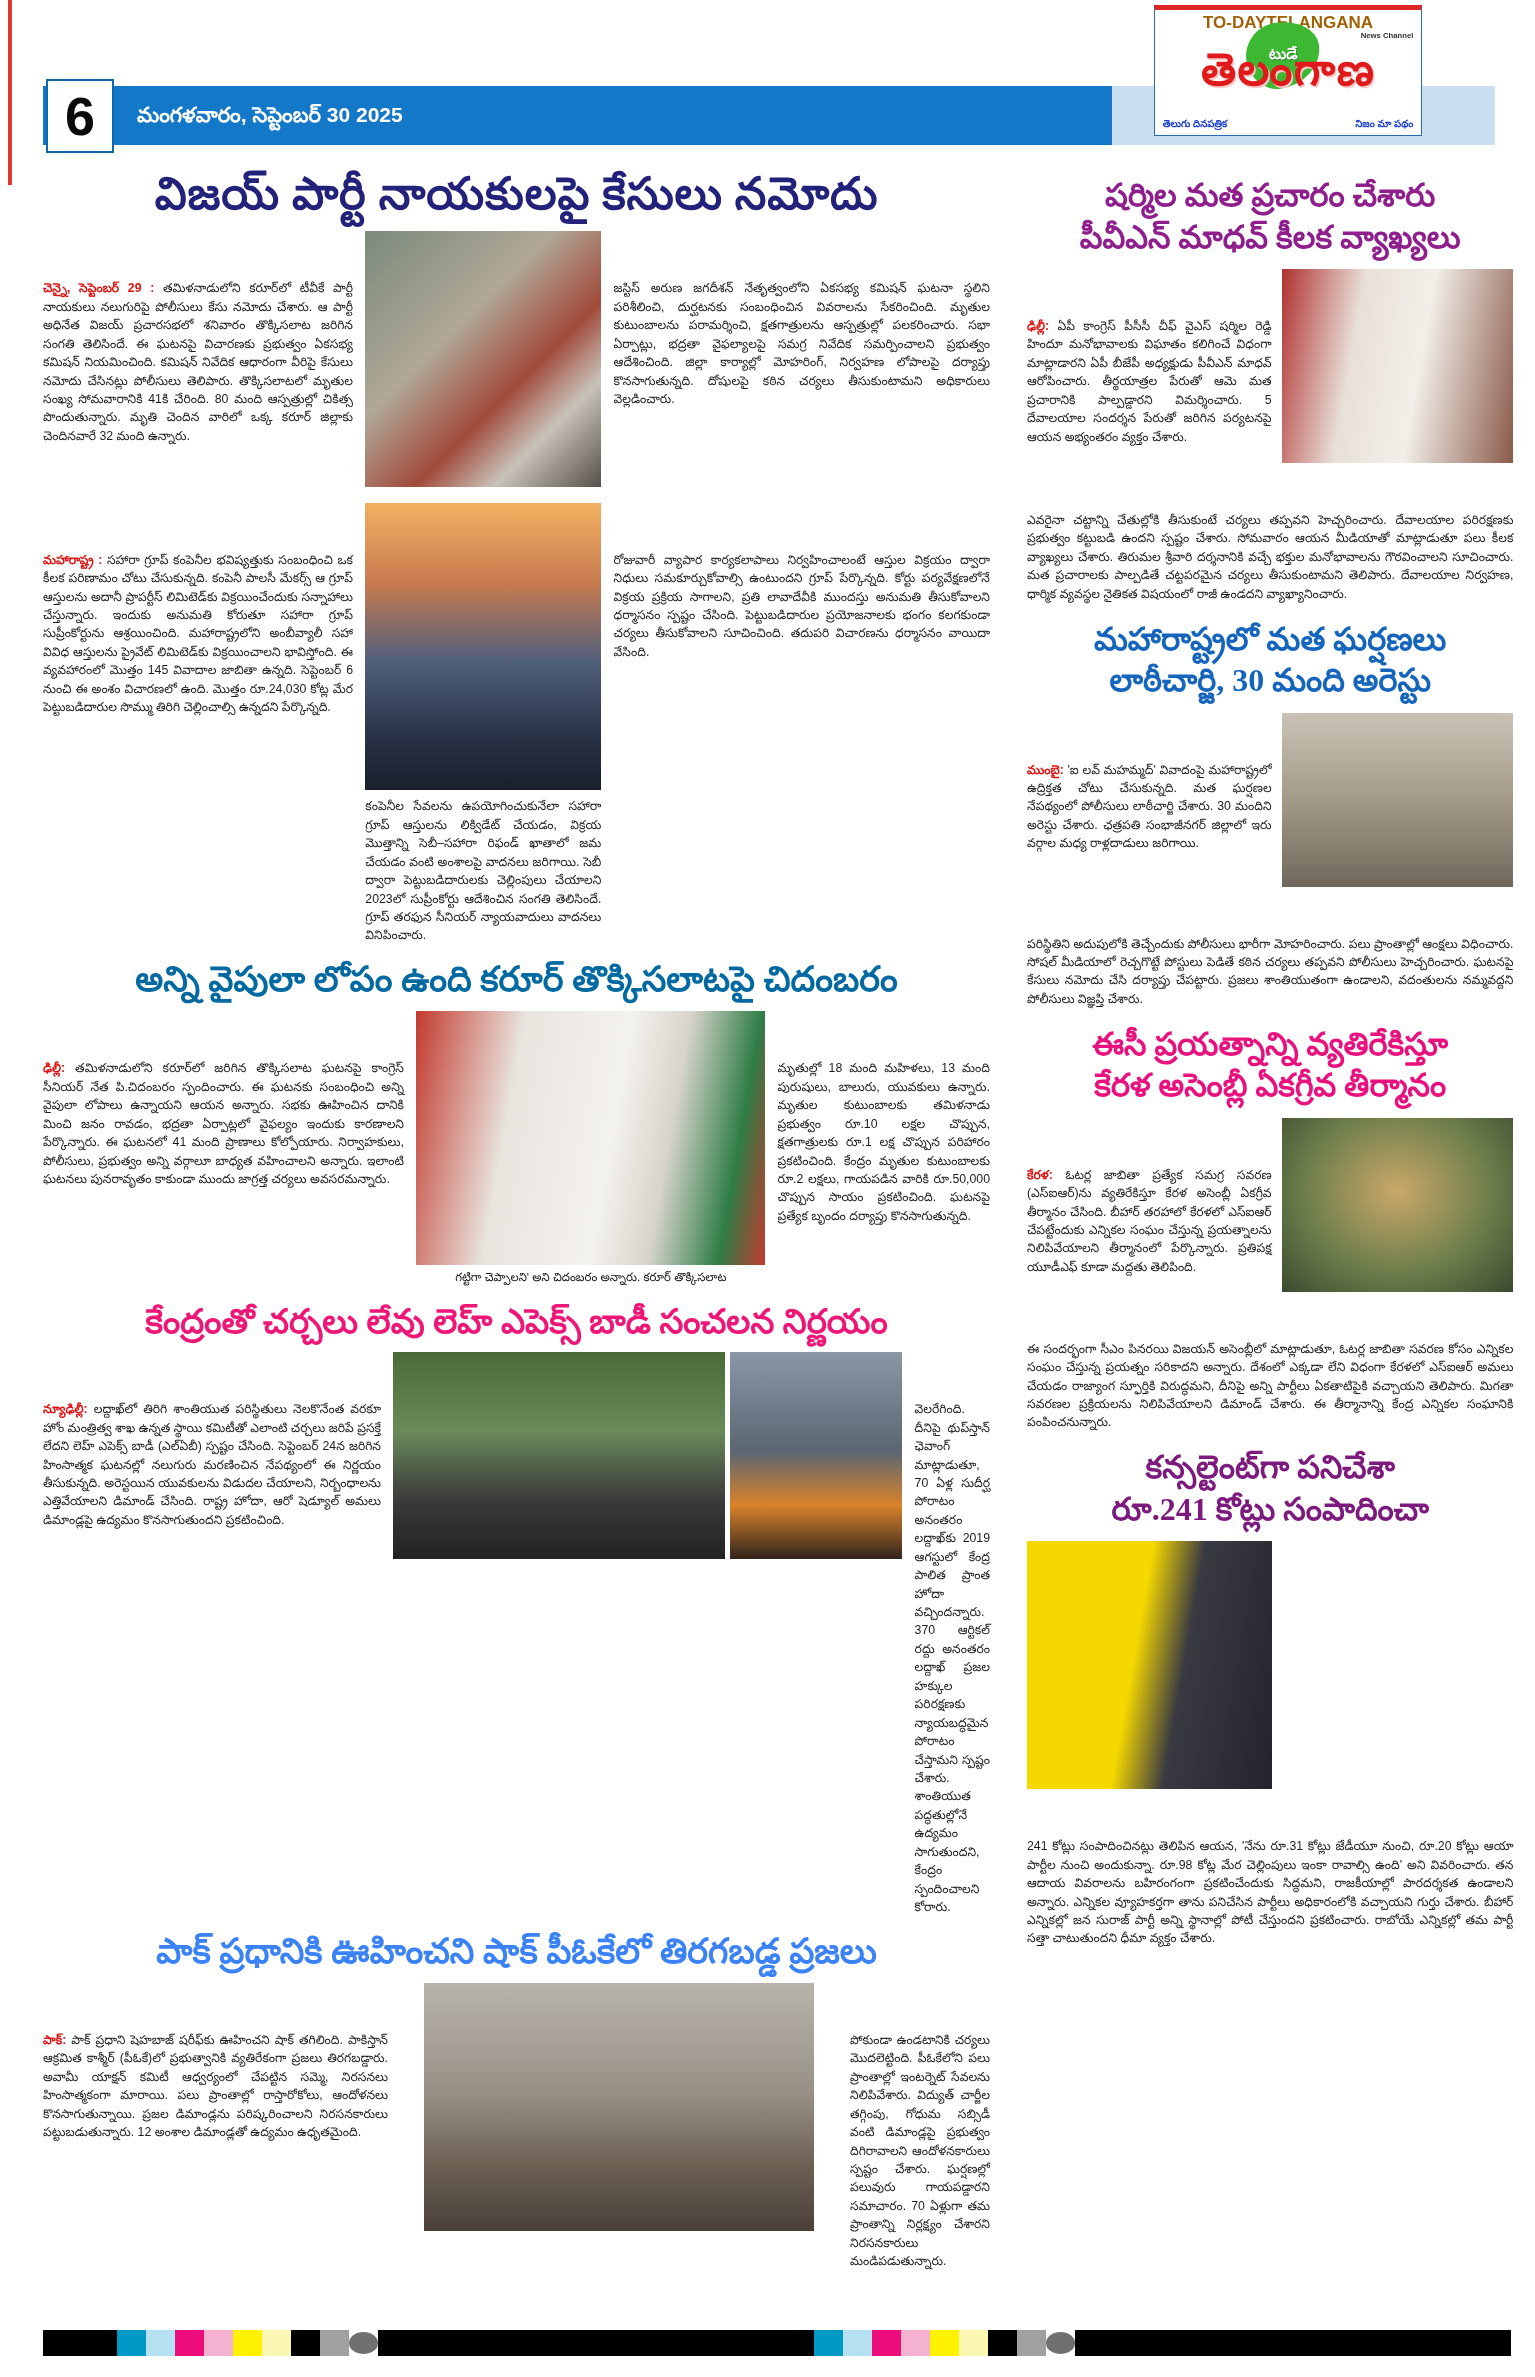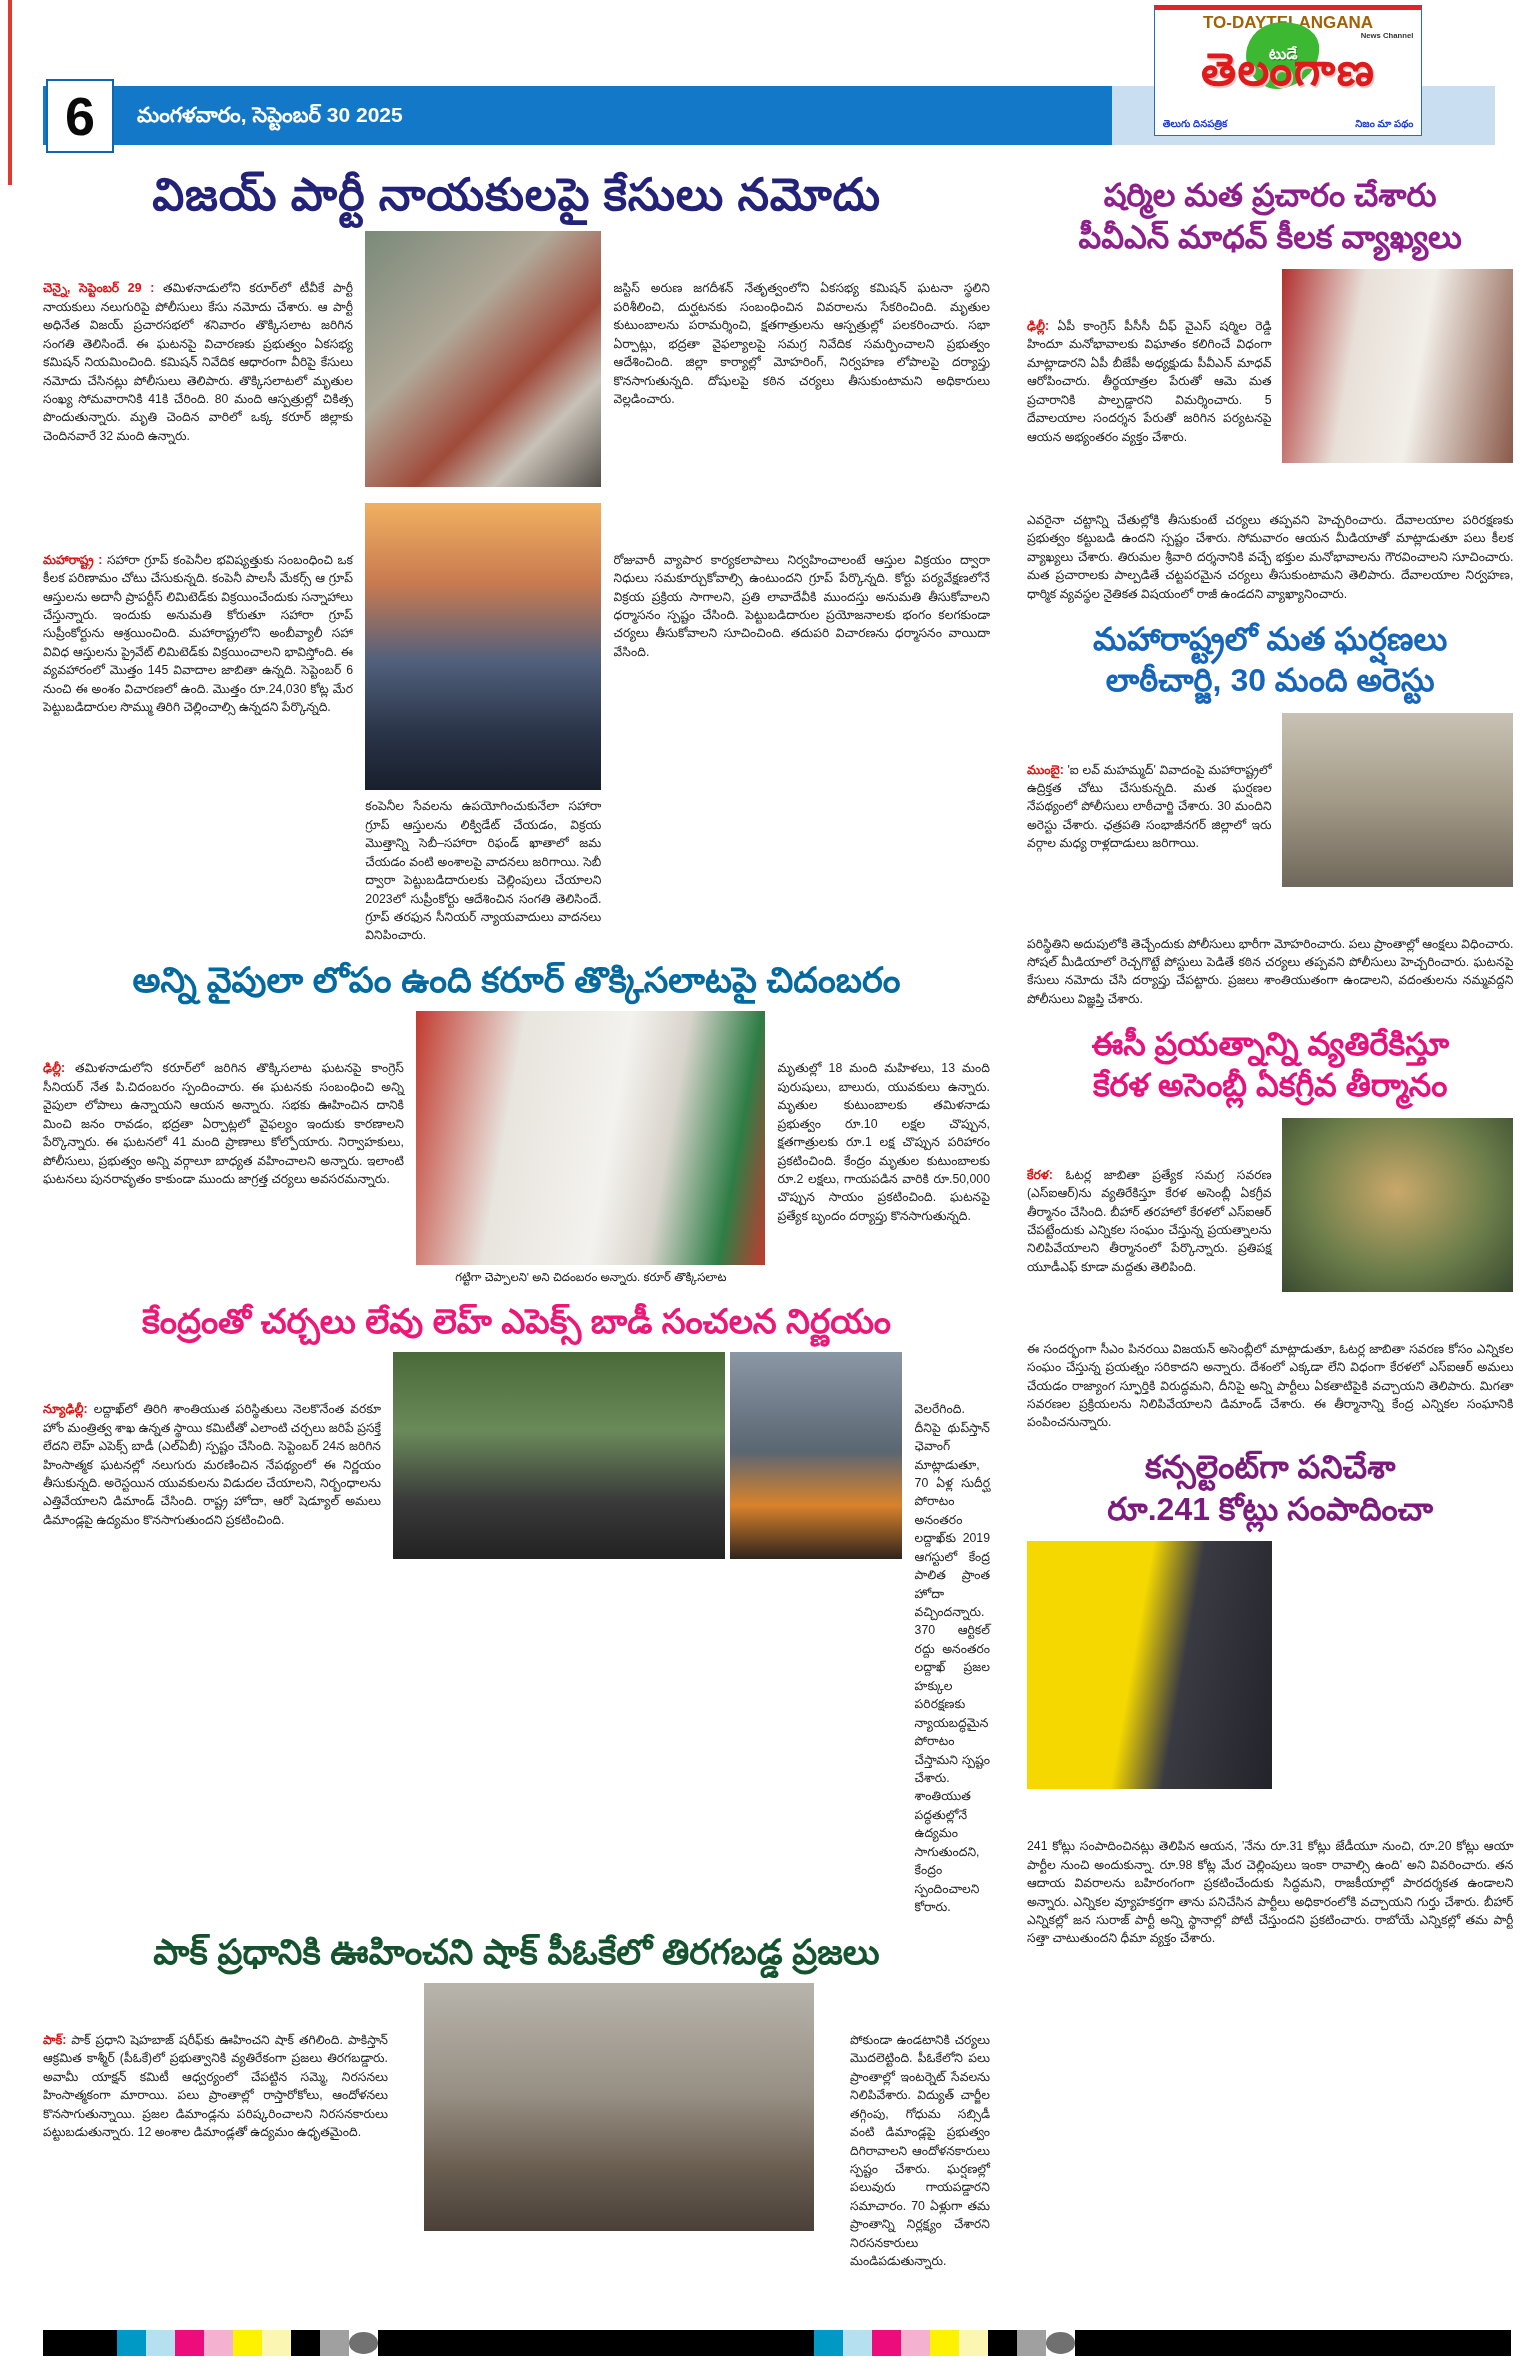--- a/index.html
+++ b/index.html
@@ -27,26 +27,26 @@
               display:flex; align-items:center; justify-content:center; }
   .logo-map span { color:#fff; font-weight:bold; font-size:15.4px; text-shadow:0.8px 0.8px 0 #1c7a12; transform:rotate(8deg); }
   .logo-script { position:absolute; left:6.2px; top:34px; width:254px; text-align:center; color:#e01a1a;
                  font-weight:bold; font-size:45px; text-shadow:1.5px 1.5px 0 #f9c9c9; letter-spacing:1.5px; }
   .logo-row2 { position:absolute; bottom:3.1px; left:7.7px; right:7.7px; display:flex; justify-content:space-between;
                color:#1b3fd0; font-size:10px; font-weight:bold; }
 
   
   .content { display:grid; grid-template-columns:947px 1fr; column-gap:37px; padding:4.6px 21.6px 0 43px; }
   article { margin-bottom:15.4px; }
-  .hl { font-weight:800; text-align:center; line-height:1.15; margin:6.2px 0 10.8px; }
+  .hl { font-weight:800; text-align:center; line-height:1.15; margin:6.2px 0 10.8px;font-family:Liberation Serif, serif; }
   .hl-vijay { font-size:45px; color:#22227a; letter-spacing:0.8px; }
   .hl-sahara { font-size:47px; color:#8e1b8c; }
   .hl-chid { font-size:35px; color:#0369a1; }
   .hl-leh { font-size:34px; color:#ee1677; }
-  .hl-pak { font-size:35px; color:#14532d; }
+  .hl-pak { font-size:35px; color:#3b82f6; }
   .rail .hl { font-size:32px; line-height:1.3; }
   .hl-sharmila { color:#8e1f8c; }
   .hl-mah { color:#1565bd; }
   .hl-kerala { color:#e8117e; }
   .hl-pk { color:#7d1a7d; }
 
   .body-txt { font-size:12.3px; line-height:1.5; color:#1c1c1c; text-align:justify;margin-top:48px; }
   .dateline { color:#e01212; font-weight:bold; }
   .row { display:grid; column-gap:12.3px; }
   .row-vijay { grid-template-columns:310px 236px 1fr; }

